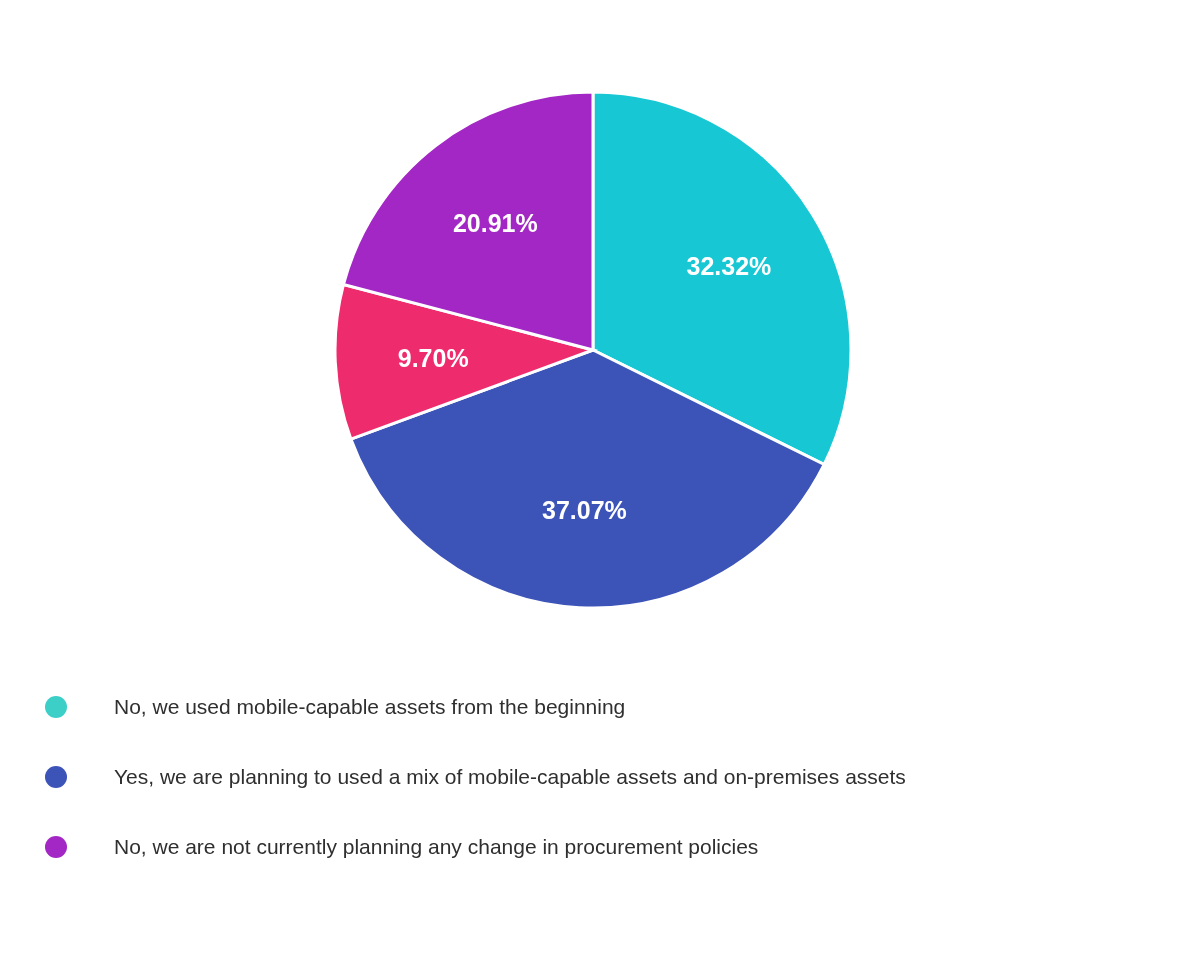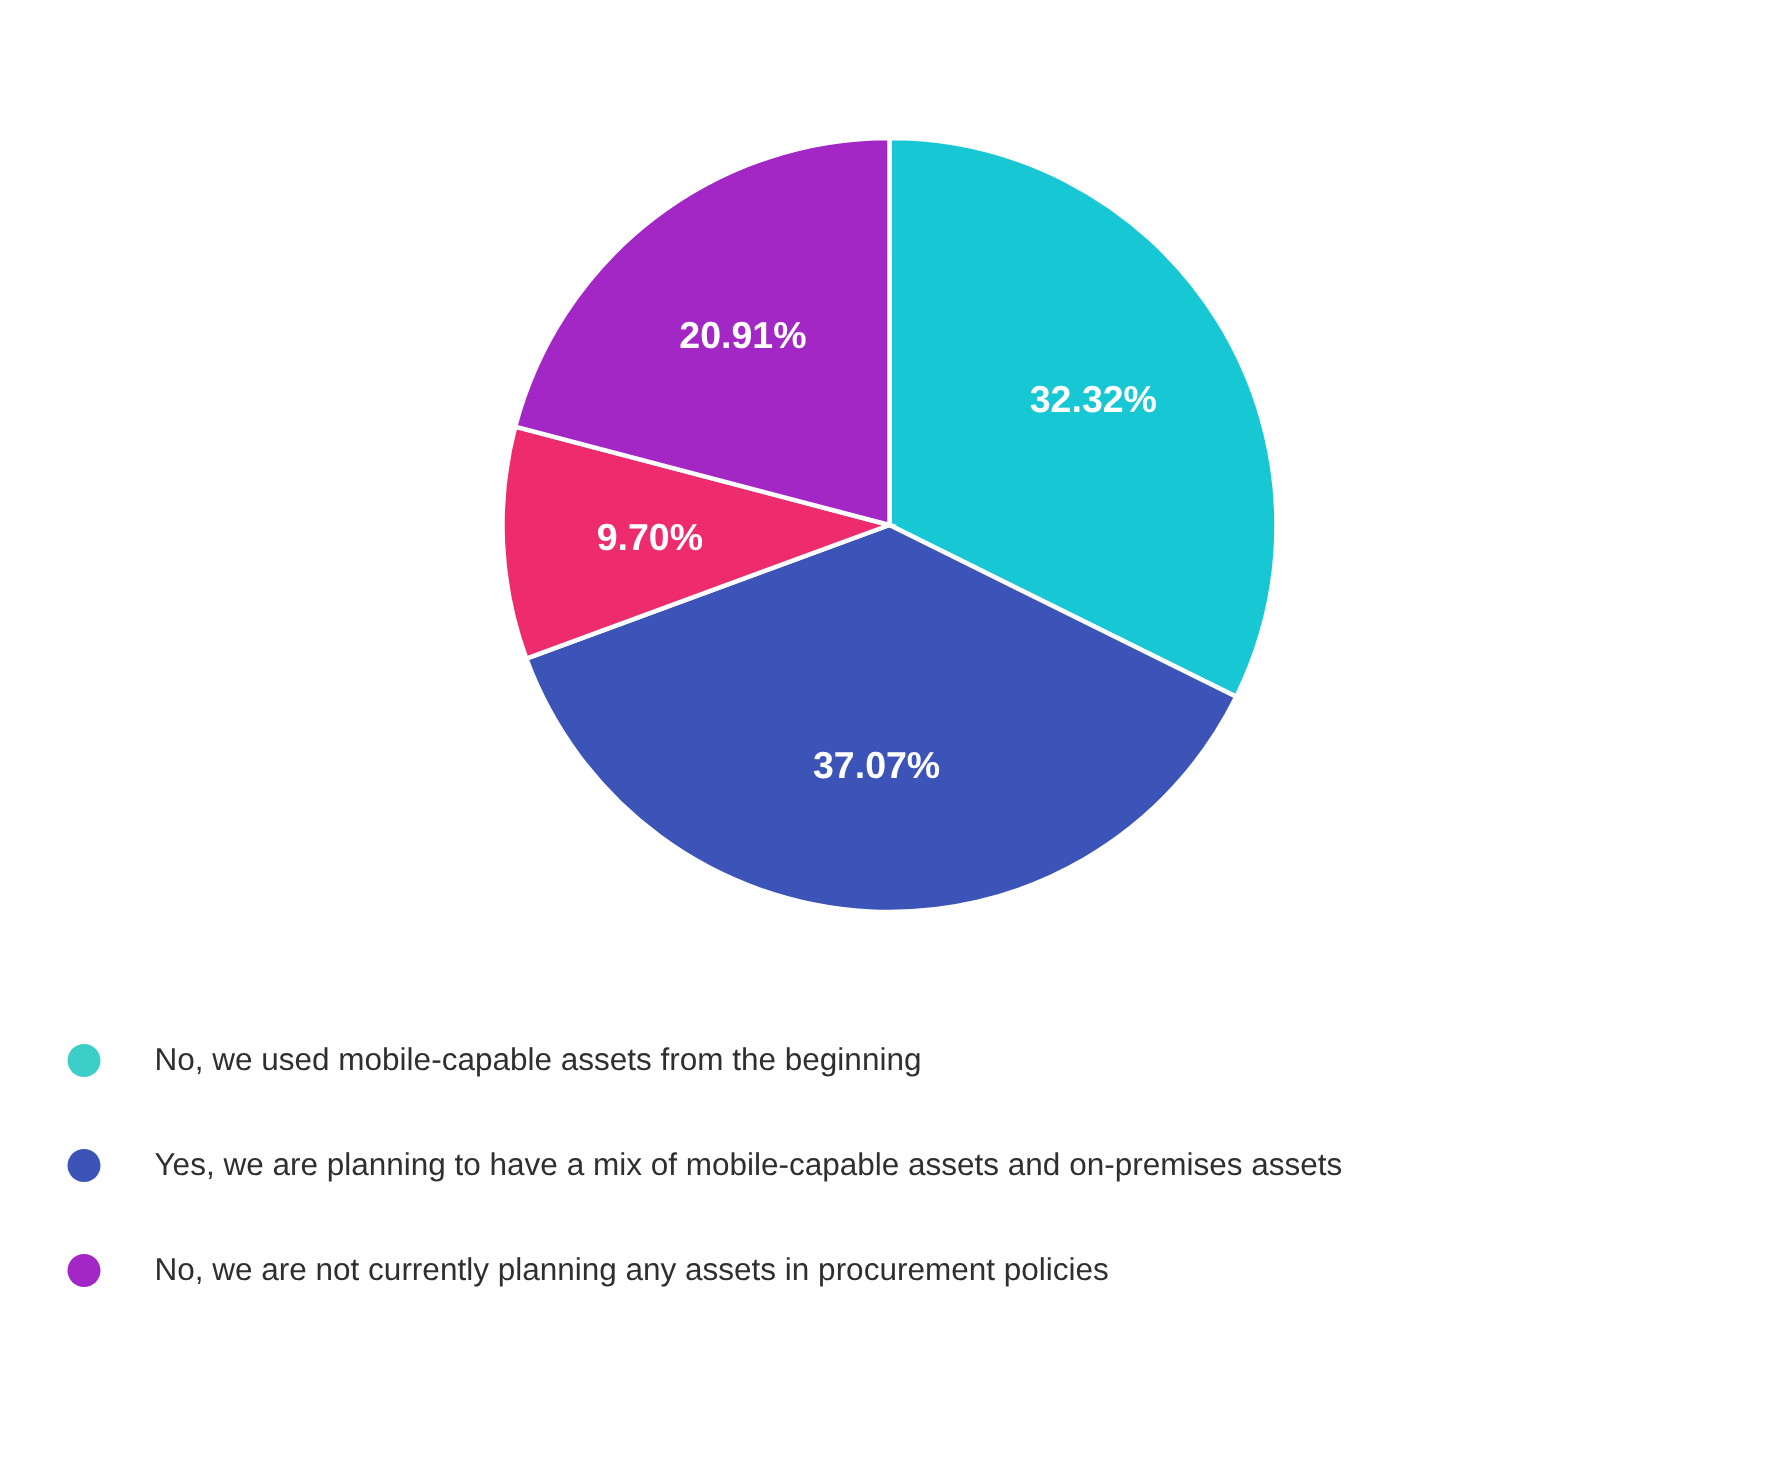--- a/index.html
+++ b/index.html
@@ -45,21 +45,21 @@
     height: 70px;
   }
   .legend-swatch {
     width: 22px;
     height: 22px;
     border-radius: 50%;
     flex: 0 0 auto;
     margin-left: 5px;
   }
   .legend-label {
-    margin-left: 36px;
+    margin-left: 47px;
     font-size: 21px;
     color: #2f2f2f;
     line-height: 1.2;
     white-space: nowrap;
   }
 </style>
 </head>
 <body>
 
 <div id="chart-area">
@@ -79,19 +79,19 @@
   </svg>
 </div>
 
 <div id="legend">
   <div class="legend-item">
     <span class="legend-swatch" style="background: rgb(60, 207, 200);"></span>
     <span class="legend-label">No, we used mobile-capable assets from the beginning</span>
   </div>
   <div class="legend-item">
     <span class="legend-swatch" style="background: rgb(60, 83, 184);"></span>
-    <span class="legend-label">Yes, we are planning to have a mix of mobile-capable assets and on-premises assets</span>
+    <span class="legend-label">Yes, we are planning to used a mix of mobile-capable assets and on-premises assets</span>
   </div>
   <div class="legend-item">
     <span class="legend-swatch" style="background: rgb(162, 39, 196);"></span>
-    <span class="legend-label">No, we are not currently planning any assets in procurement policies</span>
+    <span class="legend-label">No, we are not currently planning any change in procurement policies</span>
   </div>
 </div>
 
 </body></html>

